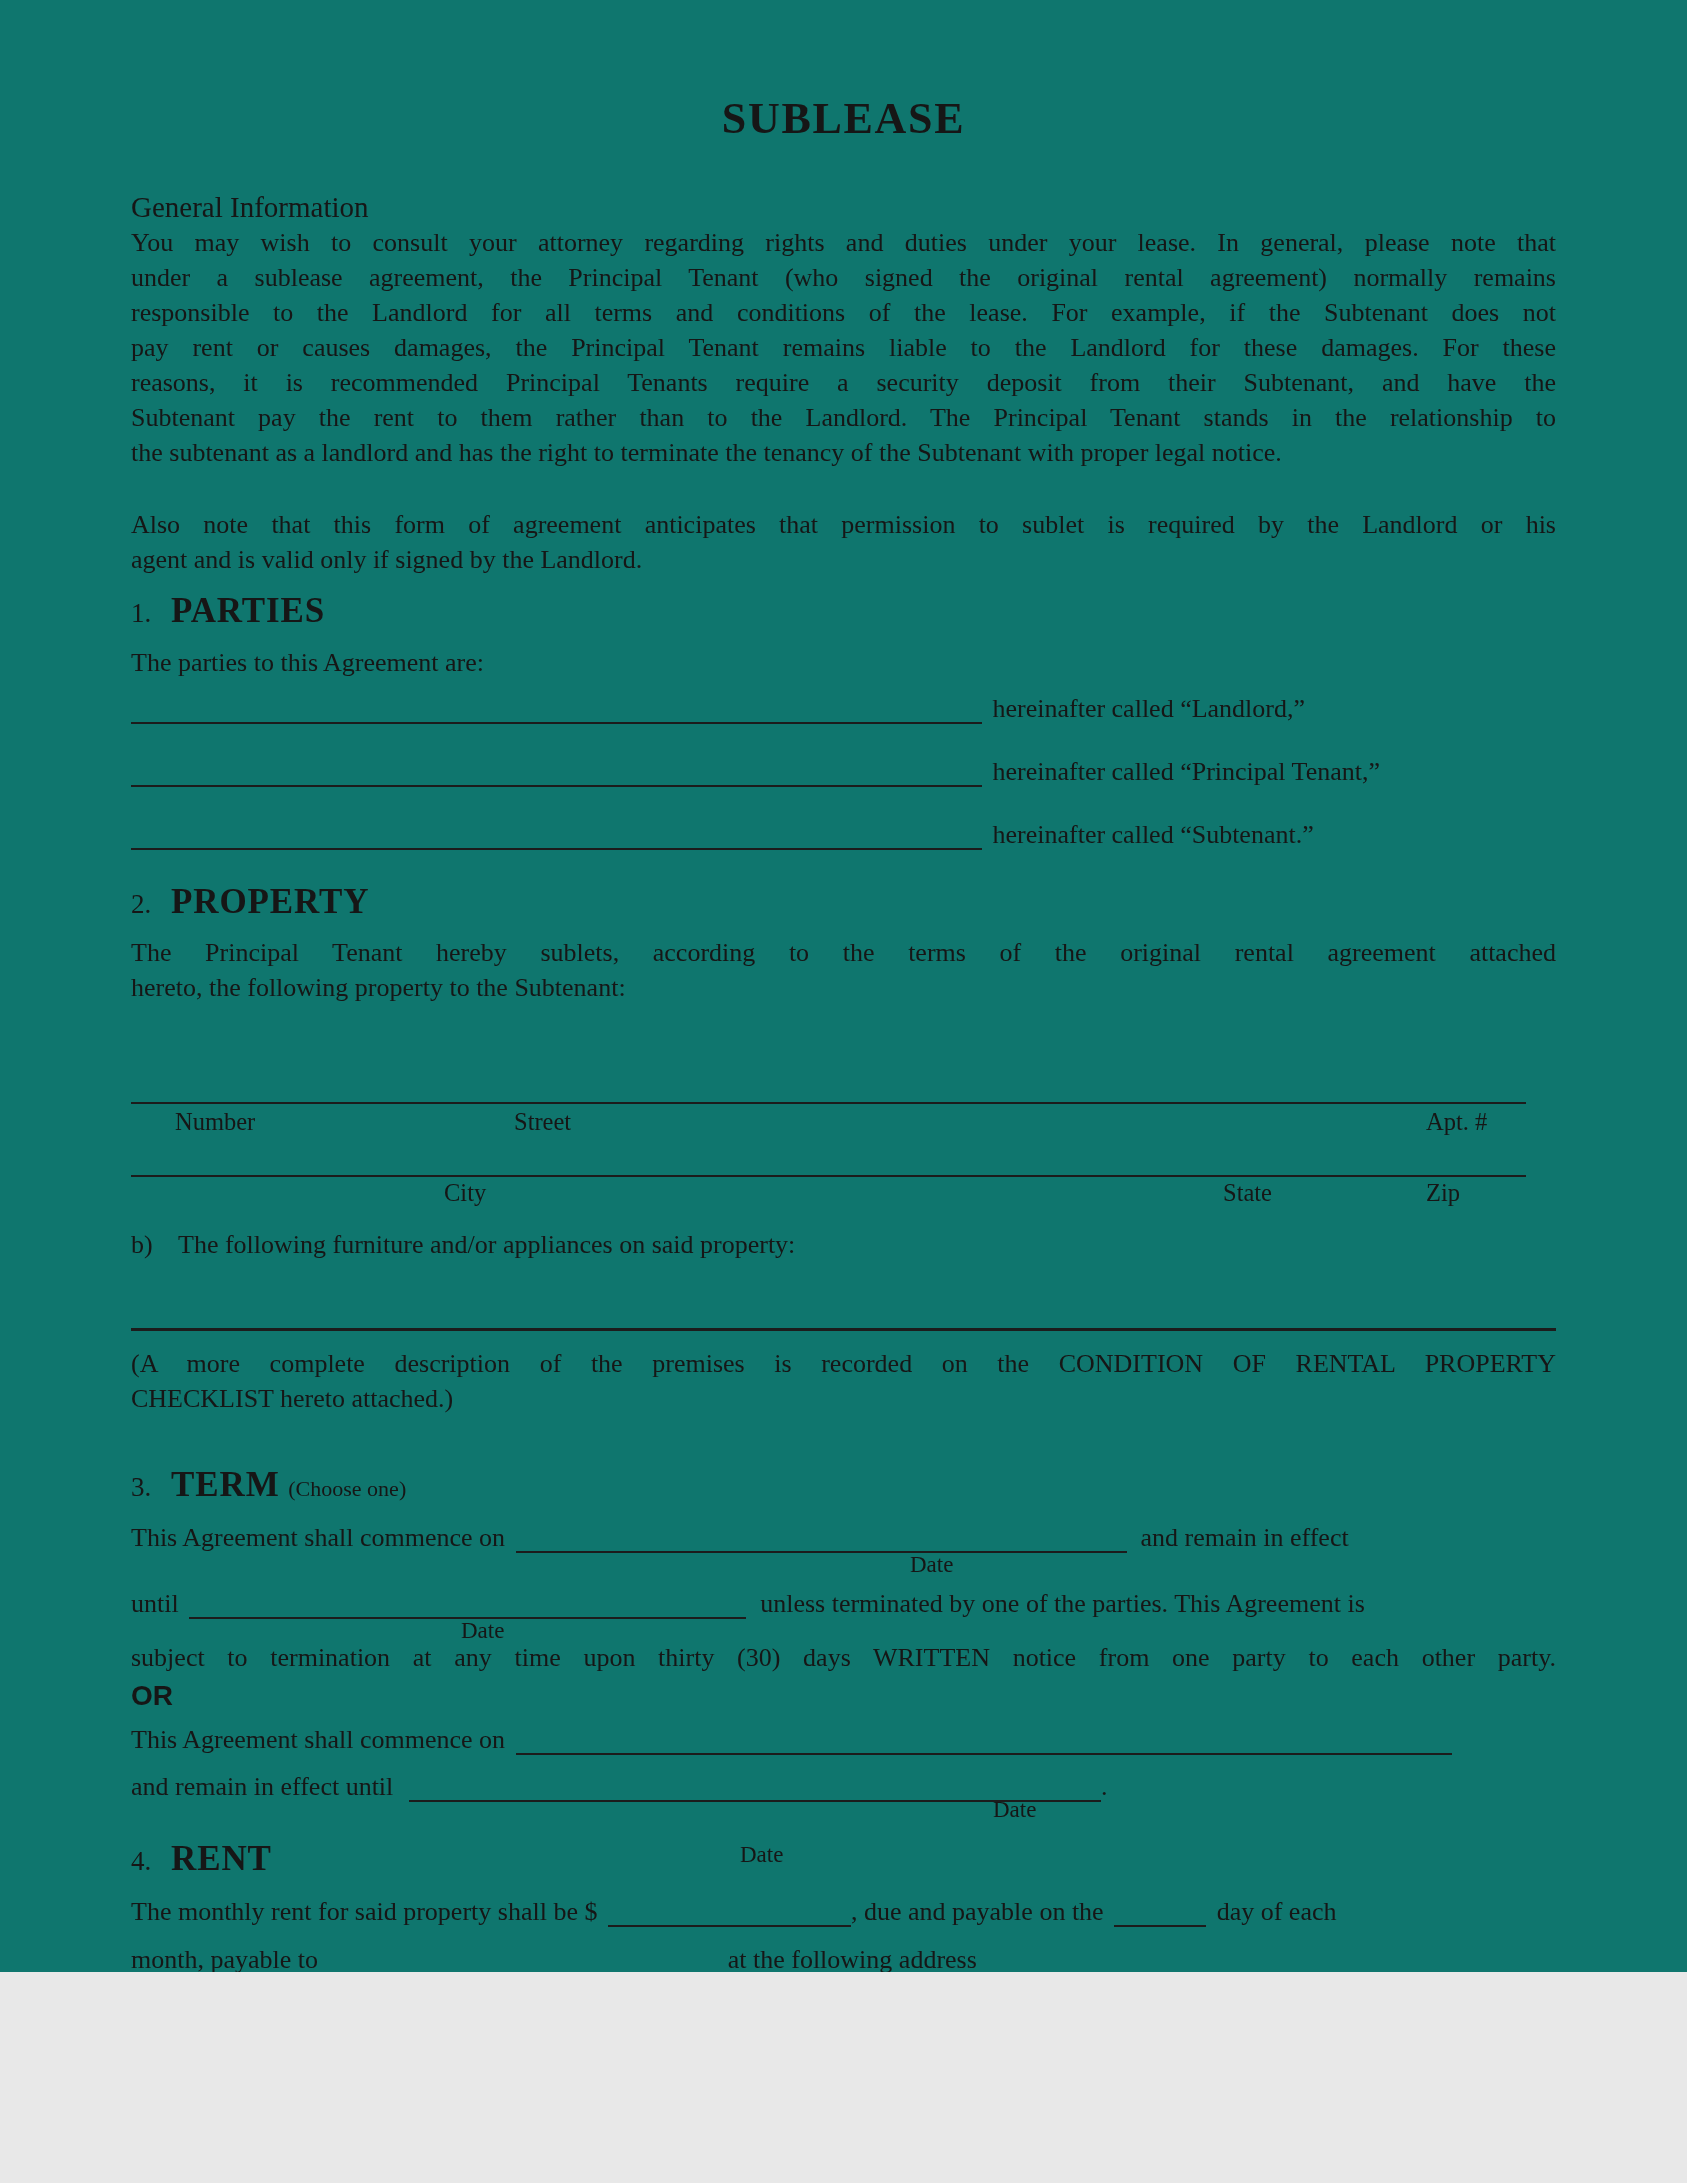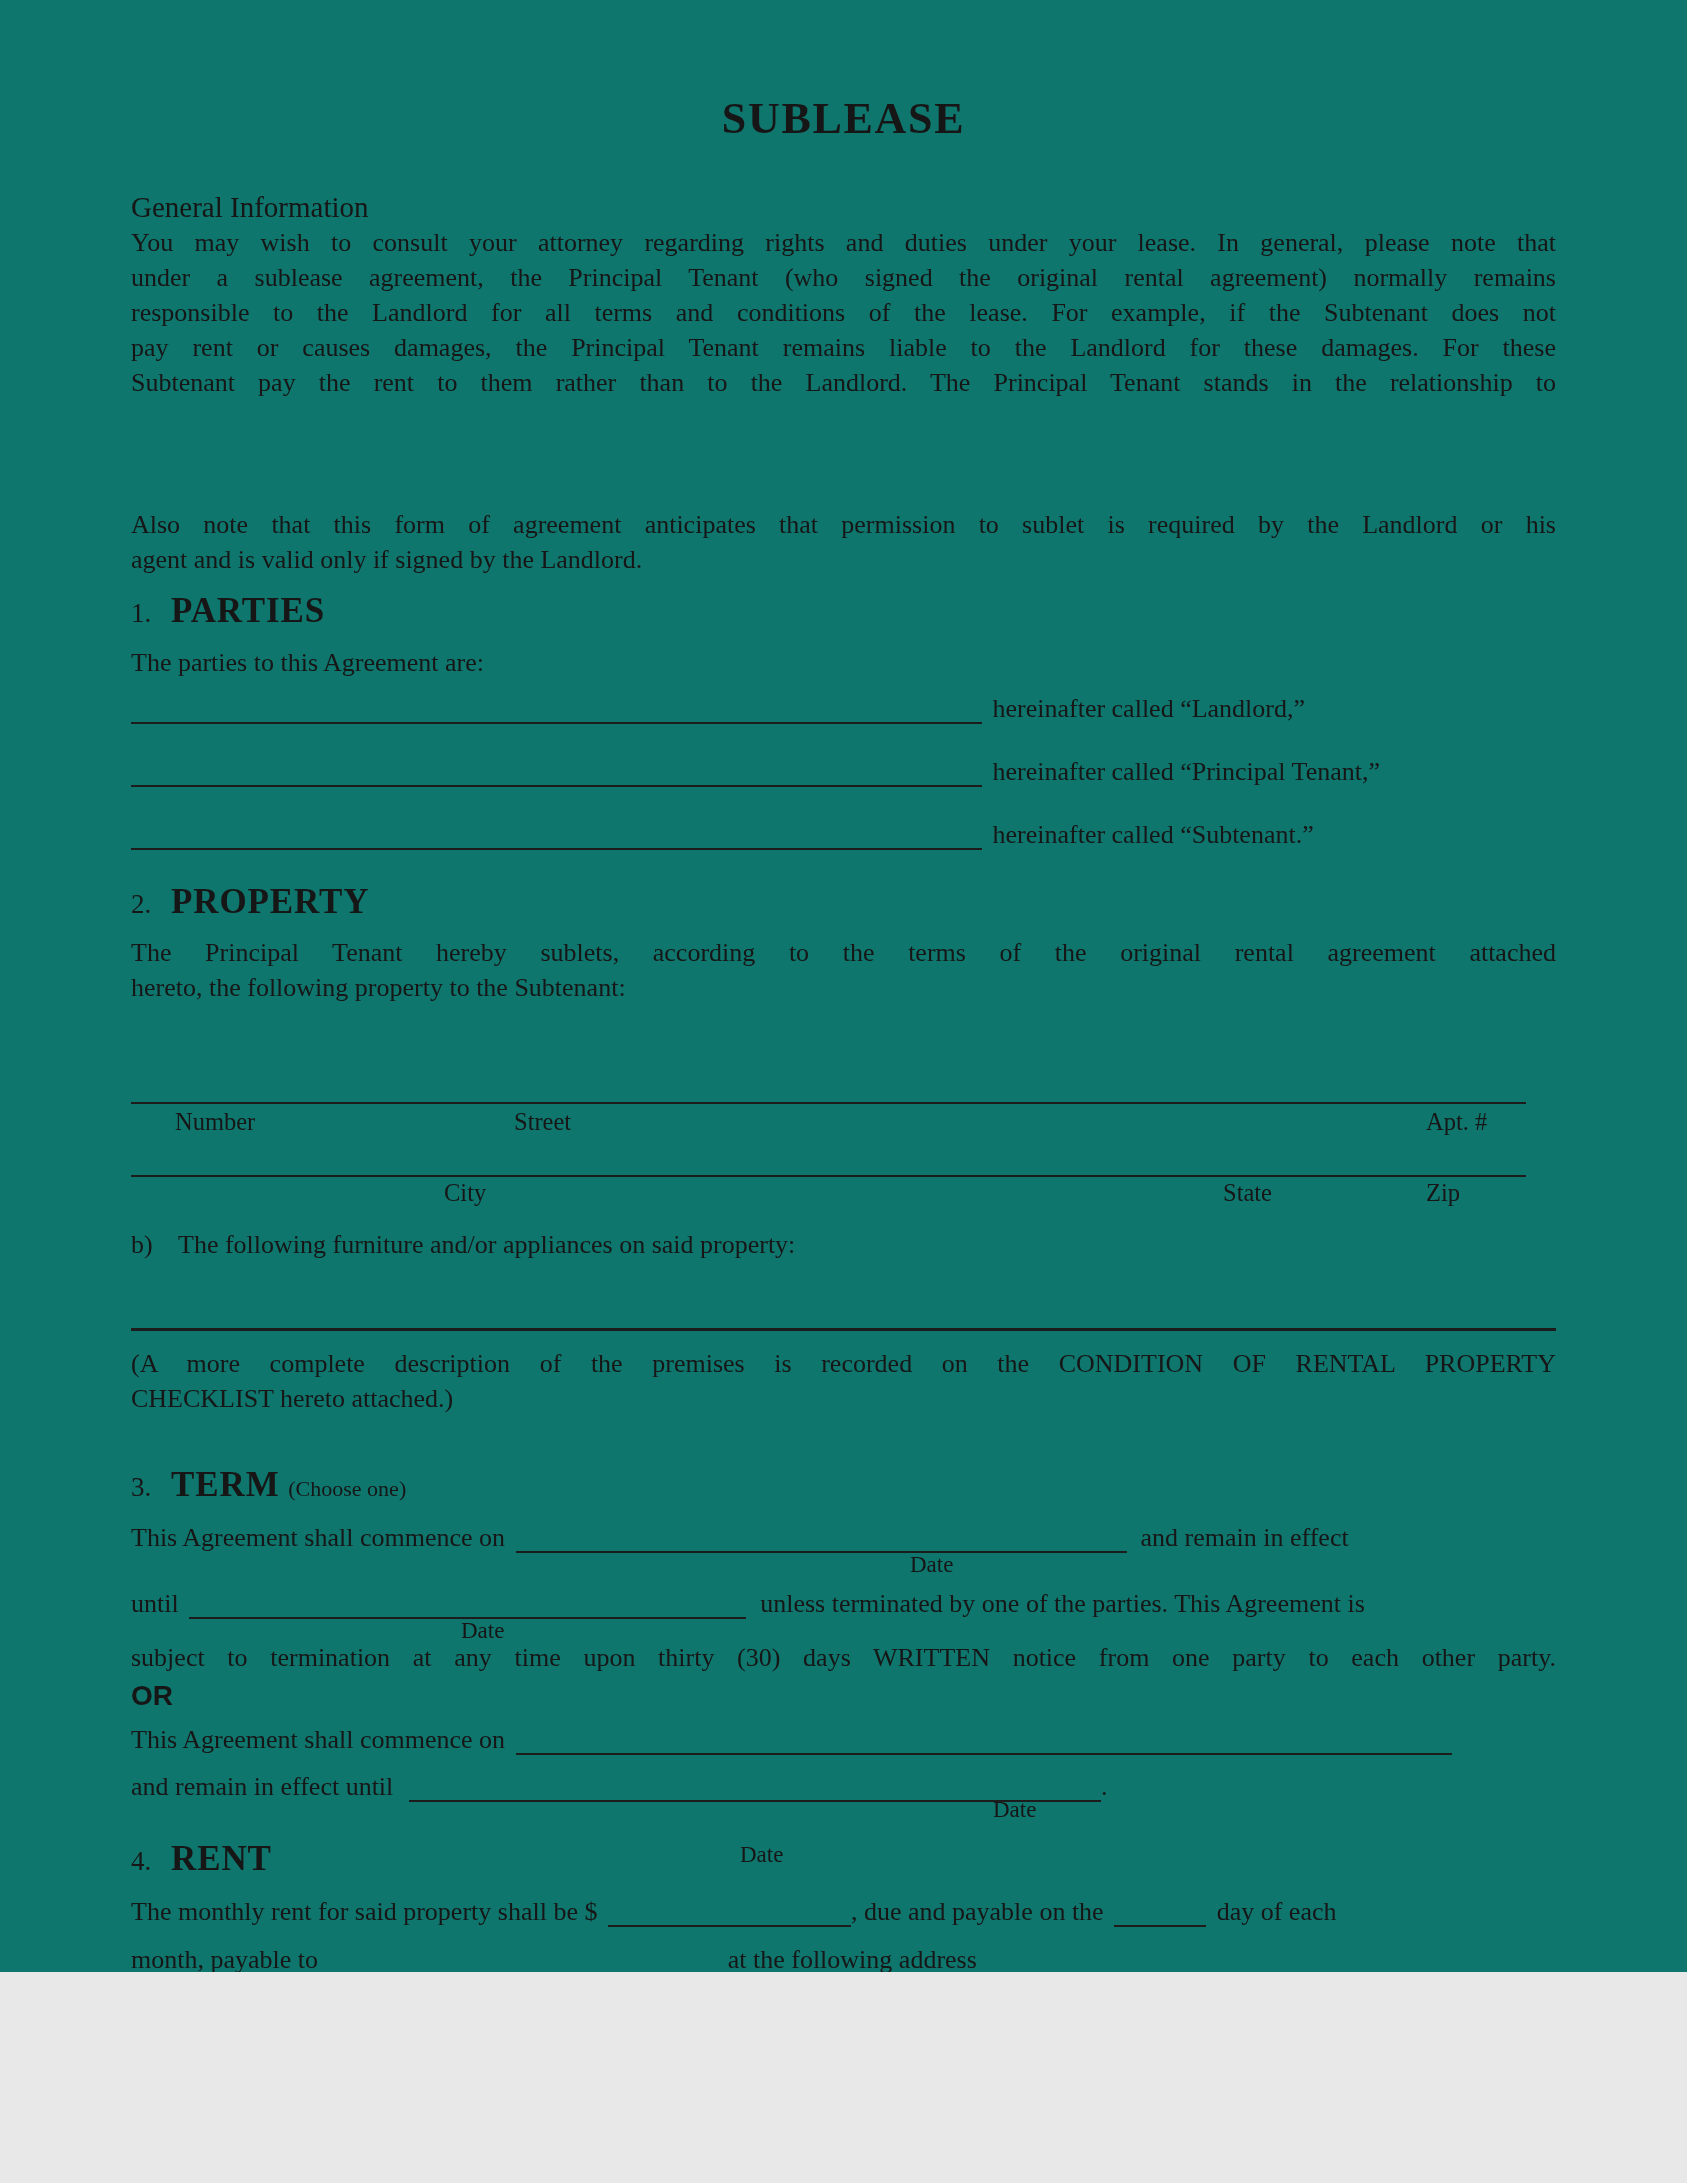--- a/index.html
+++ b/index.html
@@ -34,21 +34,23 @@
 
   <div class="row title" style="top:93px">SUBLEASE</div>
 
   <div class="row h1" style="top:185px">General Information</div>
 
   <div class="row para" style="top:225px">
     <div class="ln just">You may wish to consult your attorney regarding rights and duties under your lease. In general, please note that</div>
     <div class="ln just">under a sublease agreement, the Principal Tenant (who signed the original rental agreement) normally remains</div>
     <div class="ln just">responsible to the Landlord for all terms and conditions of the lease. For example, if the Subtenant does not</div>
     <div class="ln just">pay rent or causes damages, the Principal Tenant remains liable to the Landlord for these damages. For these</div>
+    <div class="ln just">reasons, it is recommended Principal Tenants require a security deposit from their Subtenant, and have the</div>
     <div class="ln just">Subtenant pay the rent to them rather than to the Landlord. The Principal Tenant stands in the relationship to</div>
+    <div class="ln">the subtenant as a landlord and has the right to terminate the tenancy of the Subtenant with proper legal notice.</div>
   </div>
 
   <div class="row para" style="top:507px">
     <div class="ln just">Also note that this form of agreement anticipates that permission to sublet is required by the Landlord or his</div>
     <div class="ln">agent and is valid only if signed by the Landlord.</div>
   </div>
 
   <div class="row sec" style="top:593px">
     <span class="num">1.</span><span class="word">PARTIES</span>
   </div>

